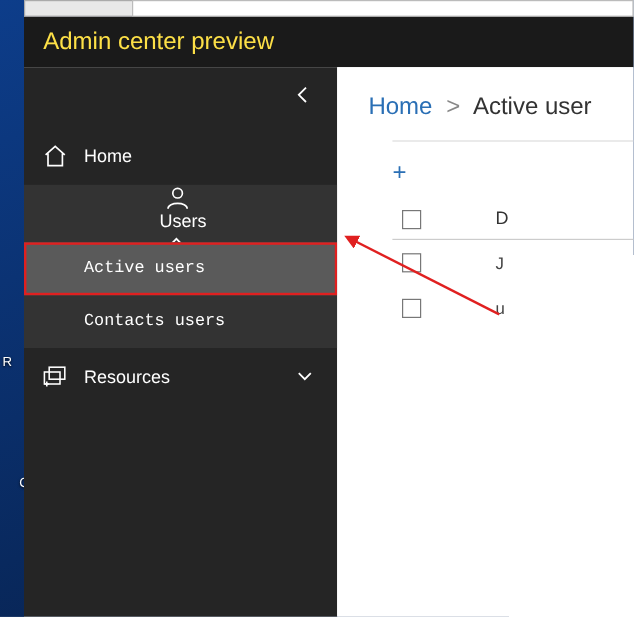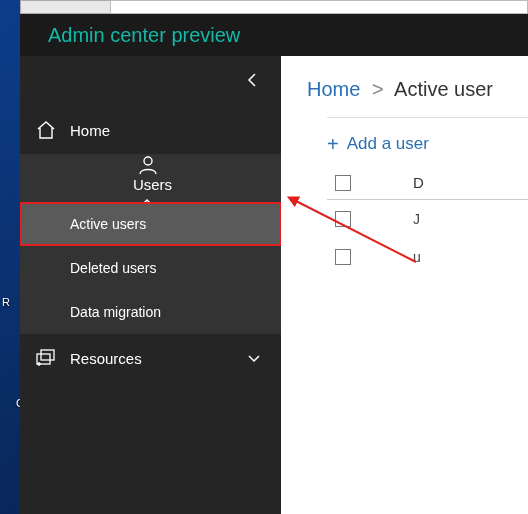--- a/index.html
+++ b/index.html
@@ -22,22 +22,22 @@
     position: absolute; left: 110px; top: 0; right: 0; height: 14px;
     background: #fff; border: 1px solid #bbb;
   }
 
   .app {
     position: absolute; left: 20px; top: 14px; right: 0; bottom: 0;
     background: #fff;
   }
 
   .titlebar {
-    height: 42px; background: #1a1a1a; color: #14b8a6;
-    display: flex; align-items: center; padding: 0 28px;
+    height: 42px; background: #1a1a1a; color: #fde047;
+    display: flex; align-items: center; padding: 0 16px;
     font-size: 20px; font-weight: 300;
   }
 
   .body {
     position: absolute; left: 0; top: 42px; right: 0; bottom: 0;
     display: flex;
   }
 
   .sidebar {
     width: 261px; height: 100%; background: #252525; color: #fff;
@@ -59,21 +59,21 @@
     padding: 0 18px 0 12px; cursor: pointer;
   }
   .nav-item.expanded { background: #333333; flex-direction: column; }
   .nav-item .ico {
     width: 28px; display: flex; align-items: center; justify-content: center;
     color: #fff;
   }
   .nav-item .lbl { margin-left: 10px; flex: 1; }
   .nav-item .chev { width: 16px; }
 
-  .sub-group { background: #333333; }
+  .sub-group { background: #333333; font-family: Liberation Mono, monospace; }
   .sub-item {
     height: 44px; display: flex; align-items: center;
     padding-left: 50px; padding-right: 12px; cursor: pointer;
     font-size: 14px;
   }
   .sub-item.selected {
     background: #5a5a5a;
     outline: 2px solid #e02020;
     outline-offset: -2px;
   }
@@ -169,24 +169,21 @@
               <path d="M2 8 L7 3 L12 8" stroke="#fff" stroke-width="1.5" fill="none"></path>
             </svg>
         </span>
       </div>
 
       <div class="sub-group">
         <div class="sub-item selected">
           <span>Active users</span>
         </div>
         <div class="sub-item">
-          <span>Deleted users</span>
-        </div>
-        <div class="sub-item">
-          <span>Data migration</span>
+          <span>Contacts users</span>
         </div>
       </div>
 
 
       <div class="nav-item">
         <span class="ico">
           <svg width="22" height="20" viewBox="0 0 22 20">
               <rect x="6" y="2" width="13" height="10" stroke="#fff" stroke-width="1.3" fill="none"></rect>
               <rect x="2" y="6" width="13" height="10" stroke="#fff" stroke-width="1.3" fill="none"></rect>
               <path d="M2 16 H6 M4 14 V18" stroke="#fff" stroke-width="1.3"></path>
@@ -206,21 +203,20 @@
     <div class="content">
       <div class="breadcrumb">
         <span class="home-link">Home</span>
         <span class="sep">&gt;</span>
         <span class="current">Active user</span>
       </div>
 
       <div class="panel">
         <div class="add-user">
           <span class="plus">+</span>
-          <span>Add a user</span>
         </div>
 
         <div class="table-head">
           <div class="chk"></div>
           <div class="col-label">D</div>
         </div>
 
         <div class="row">
           <div class="chk"></div>
           <div class="cell">J</div>

